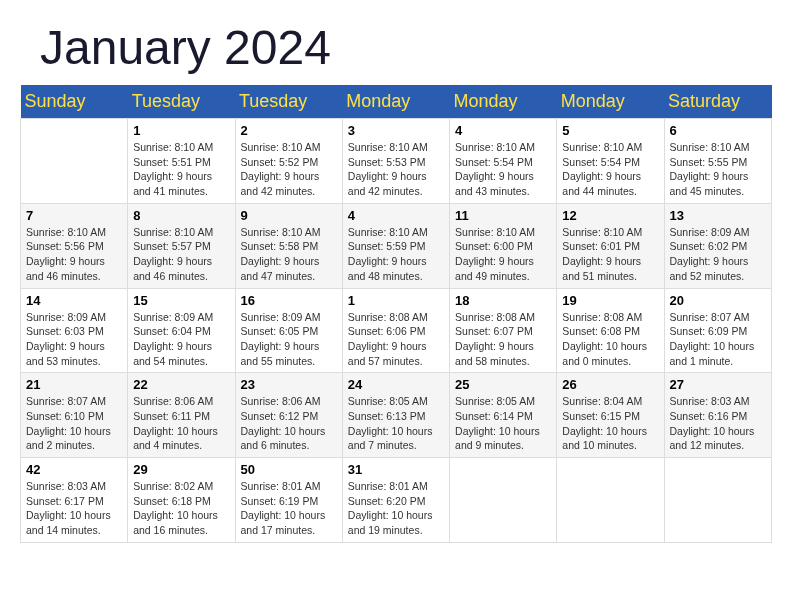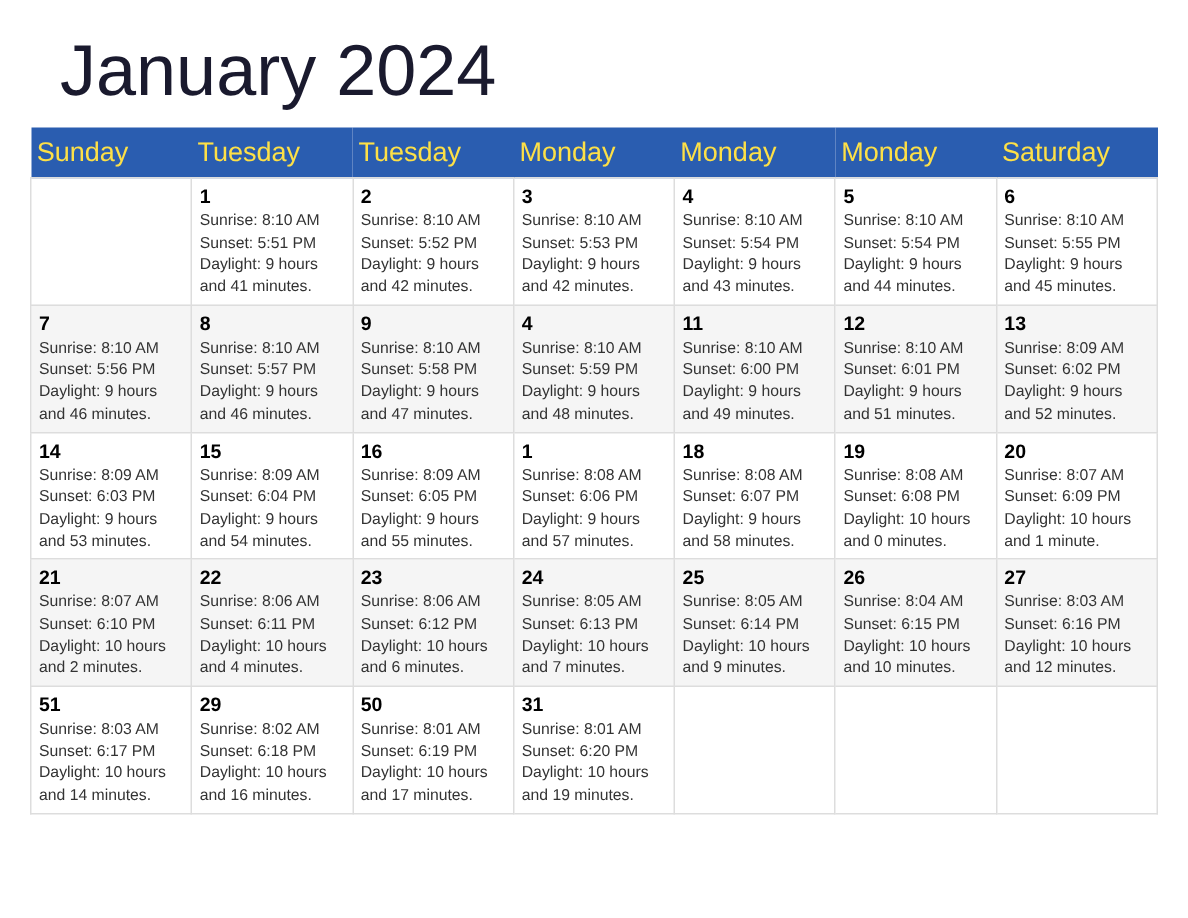--- a/index.html
+++ b/index.html
@@ -219,21 +219,21 @@
           <div class="day-number">26</div>
           <div class="day-info">Sunrise: 8:04 AM<br>Sunset: 6:15 PM<br>Daylight: 10 hours and 10 minutes.</div>
         </td>
         <td>
           <div class="day-number">27</div>
           <div class="day-info">Sunrise: 8:03 AM<br>Sunset: 6:16 PM<br>Daylight: 10 hours and 12 minutes.</div>
         </td>
       </tr>
       <tr>
         <td>
-          <div class="day-number">51</div>
+          <div class="day-number">42</div>
           <div class="day-info">Sunrise: 8:03 AM<br>Sunset: 6:17 PM<br>Daylight: 10 hours and 14 minutes.</div>
         </td>
         <td>
           <div class="day-number">29</div>
           <div class="day-info">Sunrise: 8:02 AM<br>Sunset: 6:18 PM<br>Daylight: 10 hours and 16 minutes.</div>
         </td>
         <td>
           <div class="day-number">50</div>
           <div class="day-info">Sunrise: 8:01 AM<br>Sunset: 6:19 PM<br>Daylight: 10 hours and 17 minutes.</div>
         </td>

